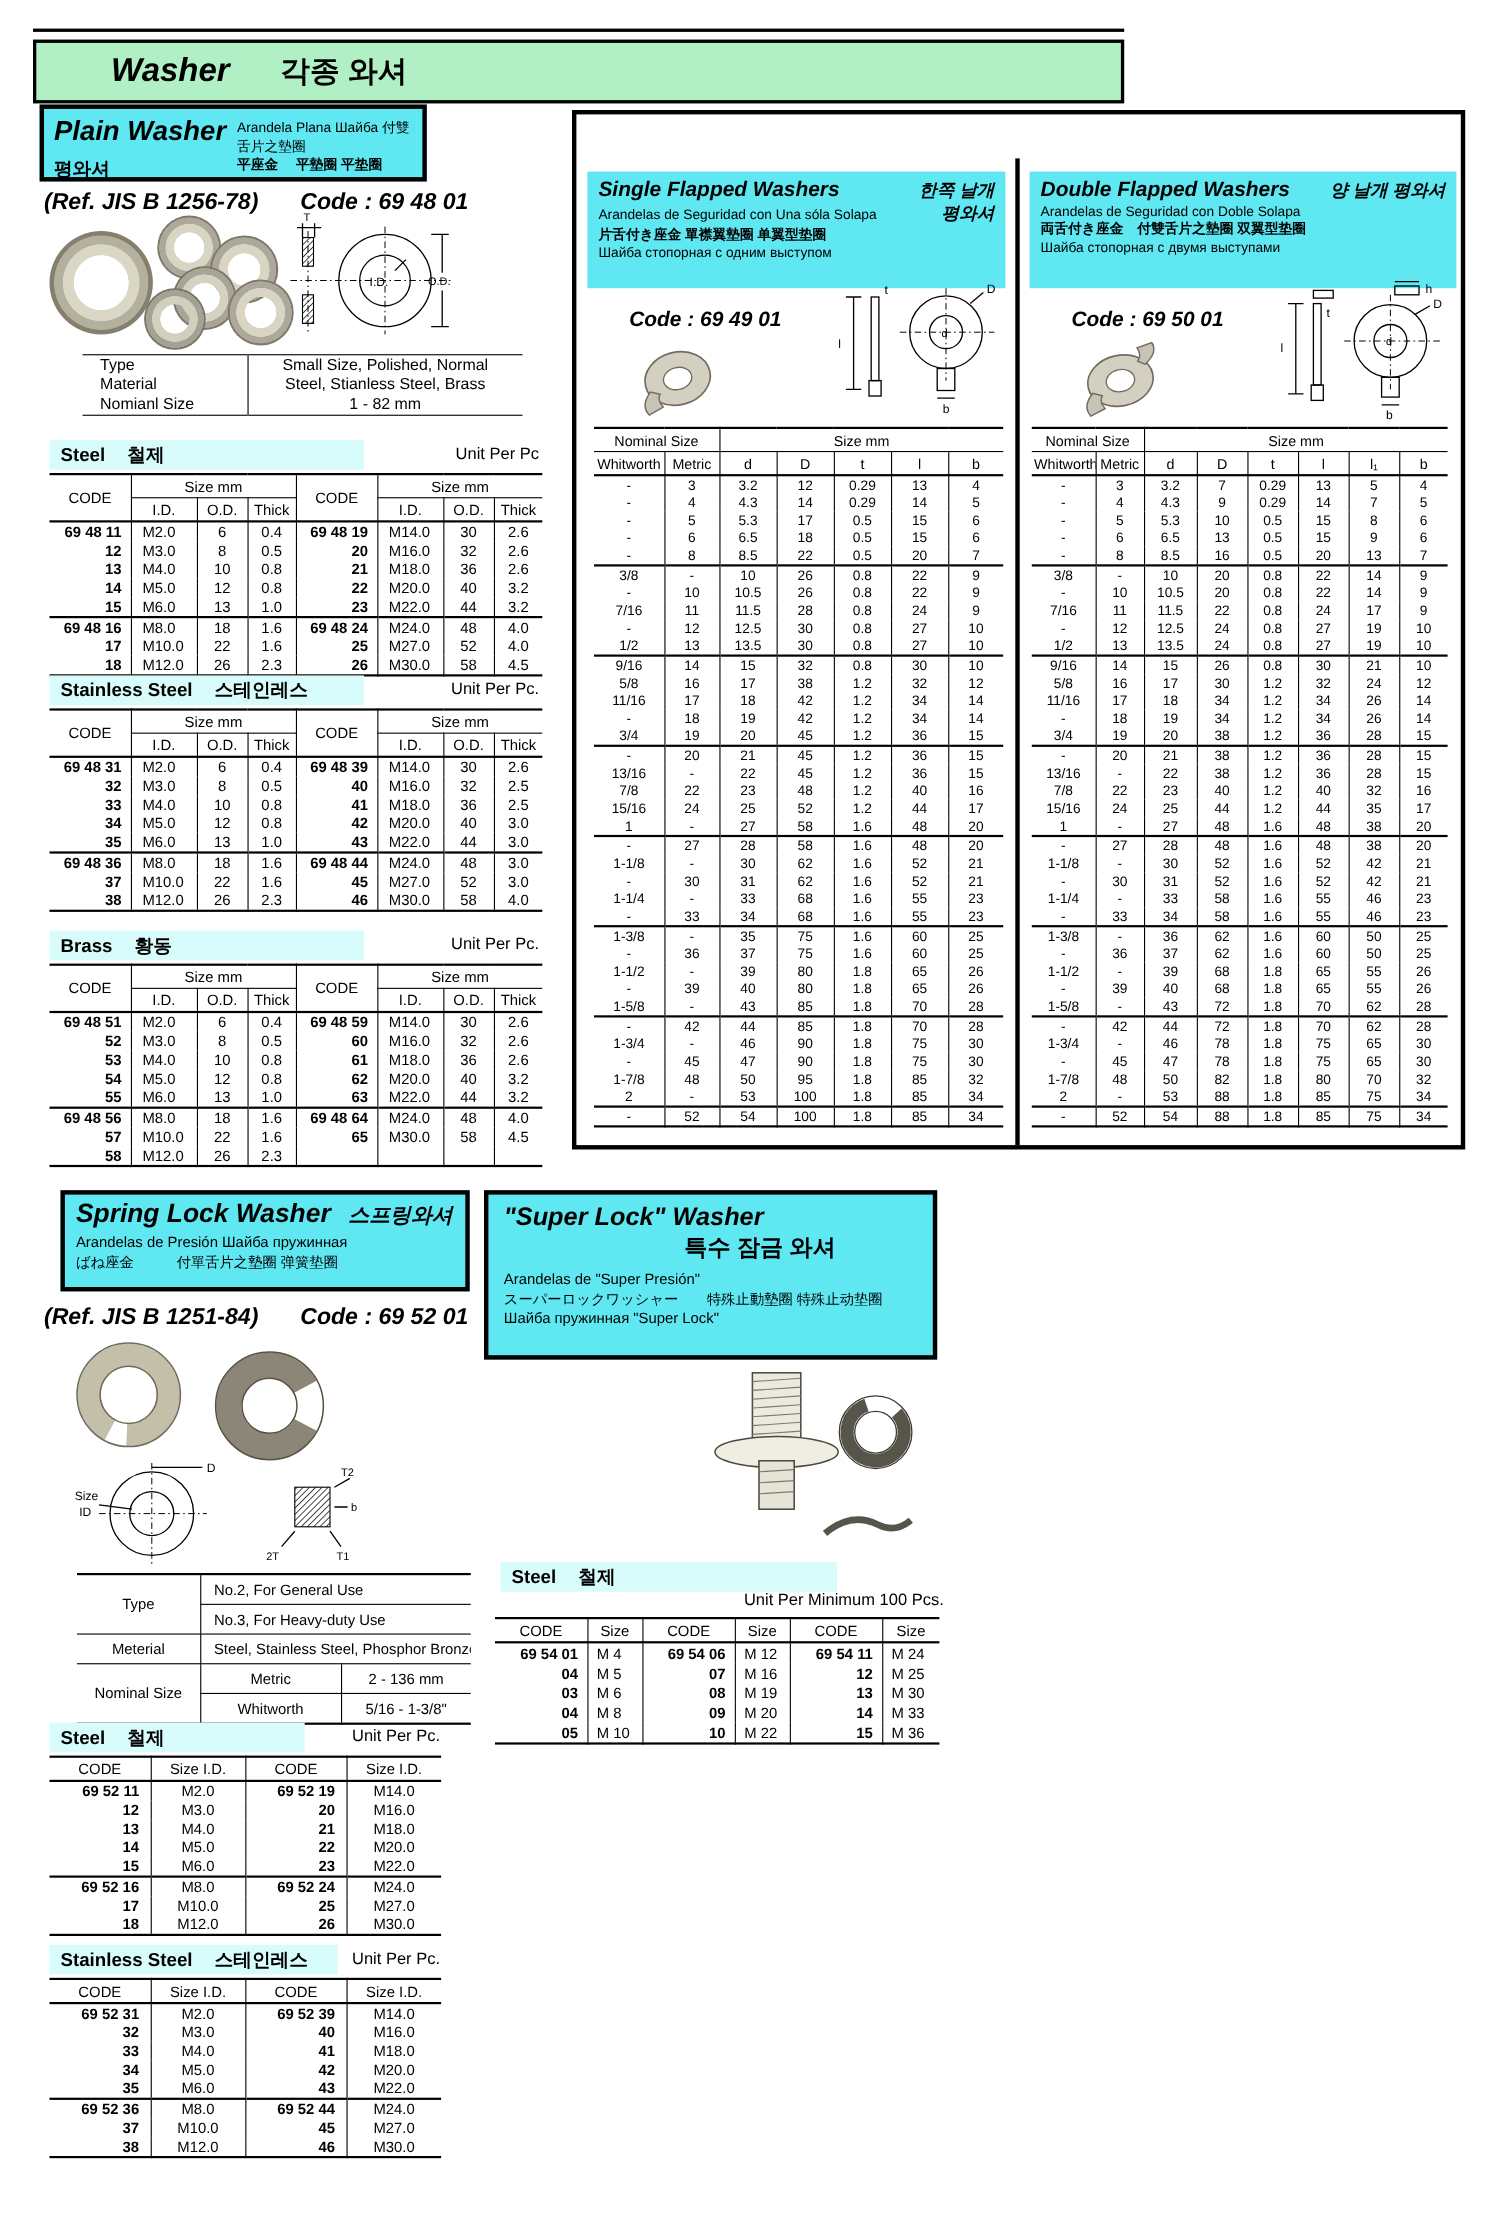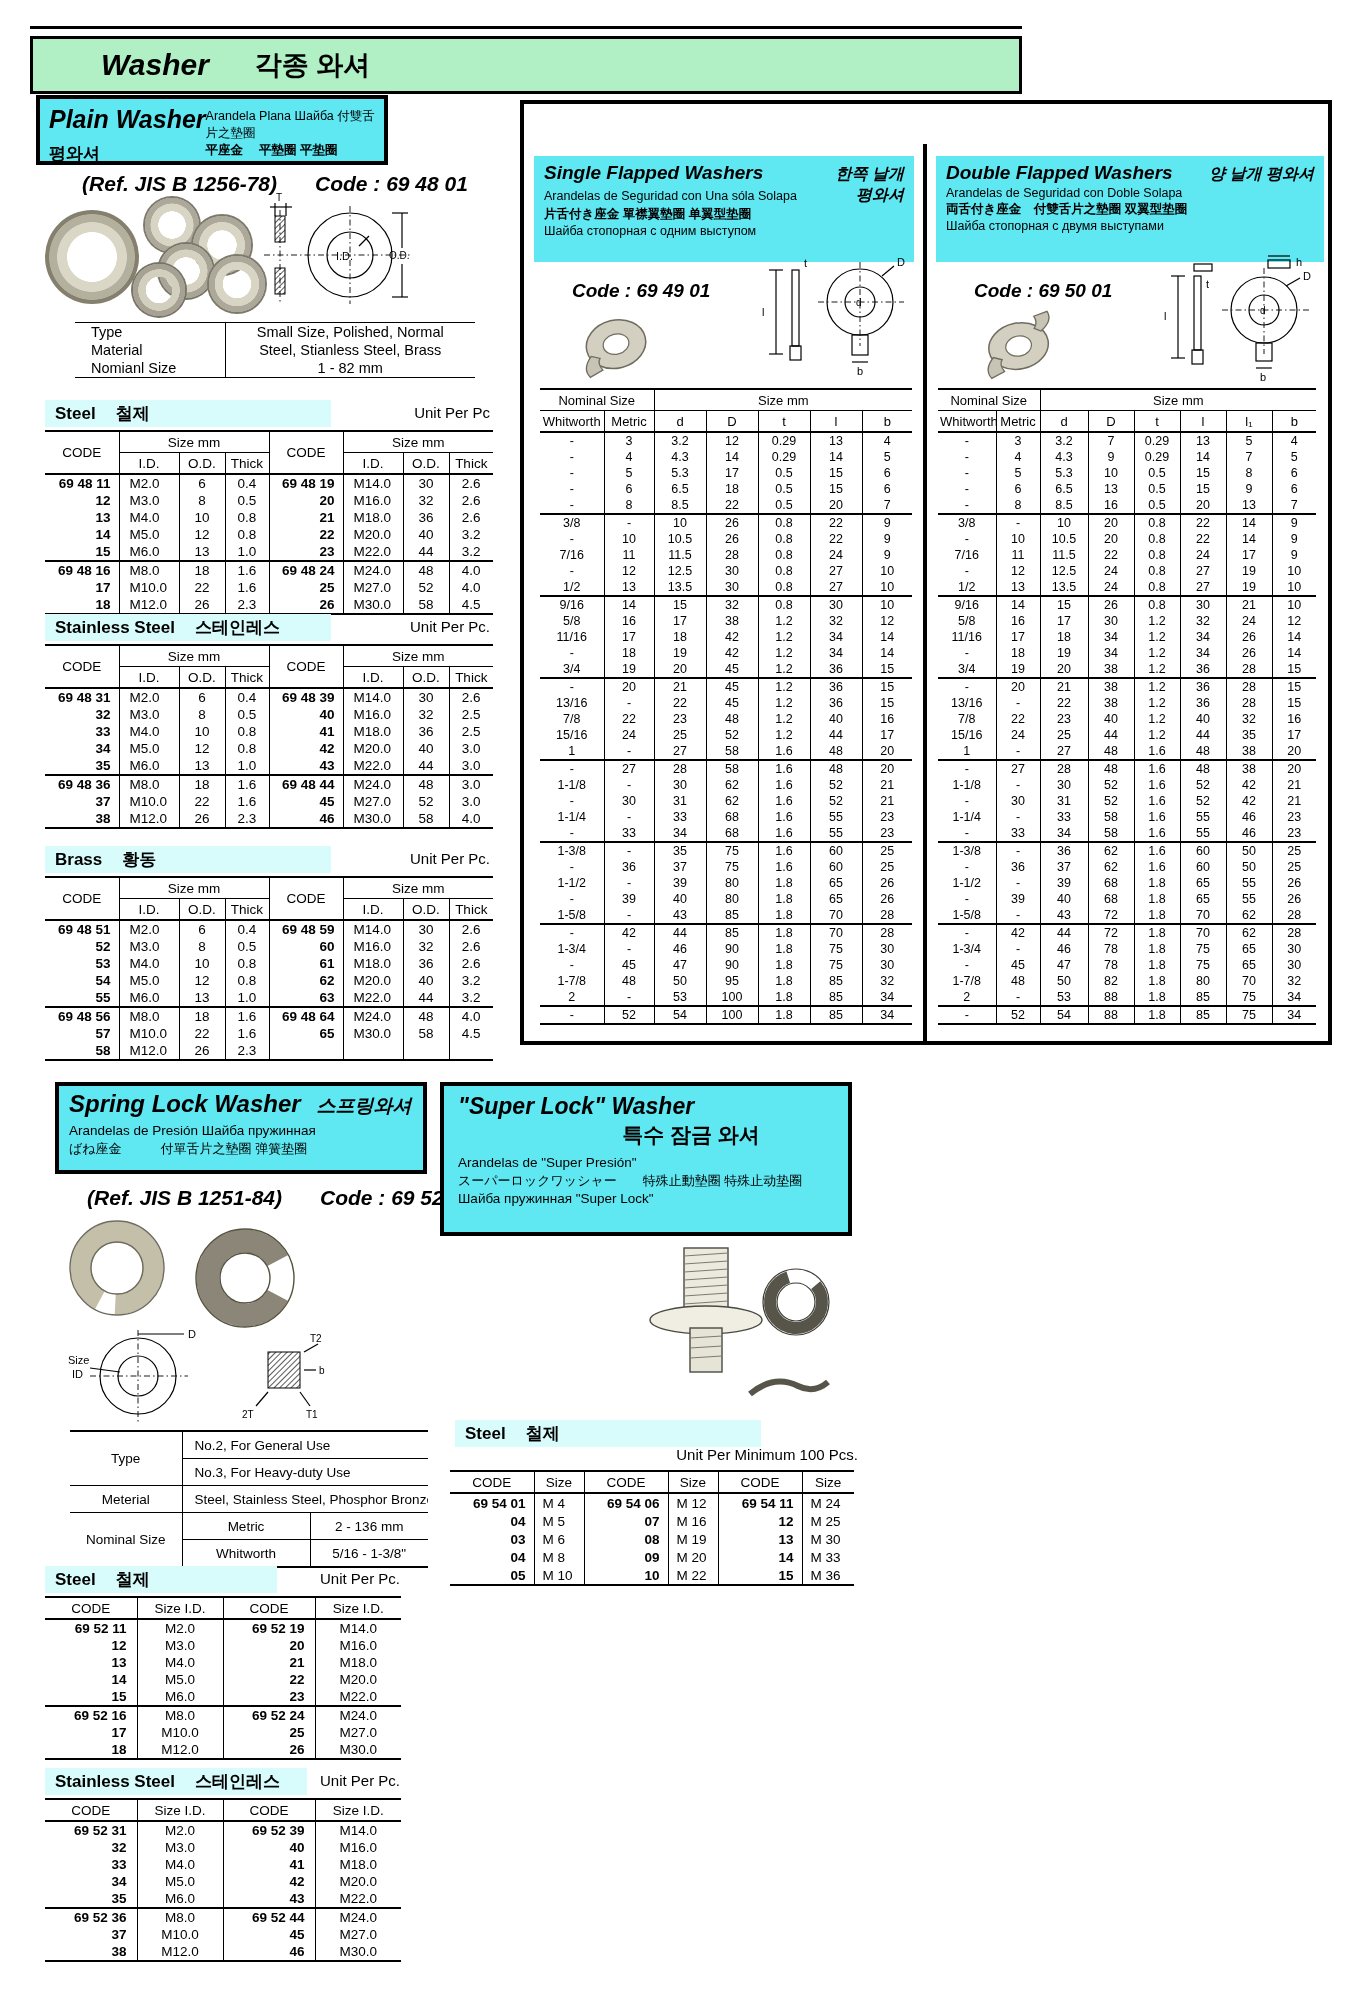--- a/index.html
+++ b/index.html
@@ -15,26 +15,26 @@
   #banner .ko { font-weight:bold; font-size:27px; margin-left:46px; }
 
   
   .cyanbox { background:#5fe7f2; border:4px solid #000; box-sizing:border-box; }
   .bar { background:#d8fbfc; display:flex; align-items:center; gap:20px;
          font-weight:bold; font-size:17px; padding:2px 10px; box-sizing:border-box; height:27px; }
   .unit { font-size:15px; text-align:right; }
 
   
   #plain-title-box { left:36px; top:95px; width:352px; height:70px; padding:5px 9px;
-                     display:grid; grid-template-columns:auto 1fr; }
+                     display:grid; grid-template-columns:auto 1fr; column-gap:10px; }
   #plain-title-box .t1 { font-style:italic; font-weight:bold; font-size:25px; line-height:30px; }
   #plain-title-box .t2 { font-weight:bold; font-size:17px; line-height:24px; }
   #plain-title-box .s1 { font-size:12.5px; line-height:17px; margin-top:4px; }
   #plain-title-box .s2 { font-size:12.5px; font-weight:bold; line-height:17px; }
-  .refline { font-style:italic; font-weight:bold; font-size:21px; display:flex; gap:38px;justify-content:center; }
+  .refline { font-style:italic; font-weight:bold; font-size:21px; display:flex; gap:38px; }
   #plain-ref { left:40px; top:172px; width:470px; }
   #plain-photo { left:45px; top:196px; width:235px; height:122px; }
   .ring { position:absolute; border-radius:50%; }
   #plain-diagram { left:262px; top:190px; width:150px; height:130px; }
 
   #plain-spec { left:75px; top:322px; }
   #steel-bar   { left:45px; top:400px; width:286px; }
   #steel-unit  { left:300px; top:404px; width:190px; }
   #t-plain-steel { left:45px; top:430px; }
   #stain-bar   { left:45px; top:614px; width:286px; }

